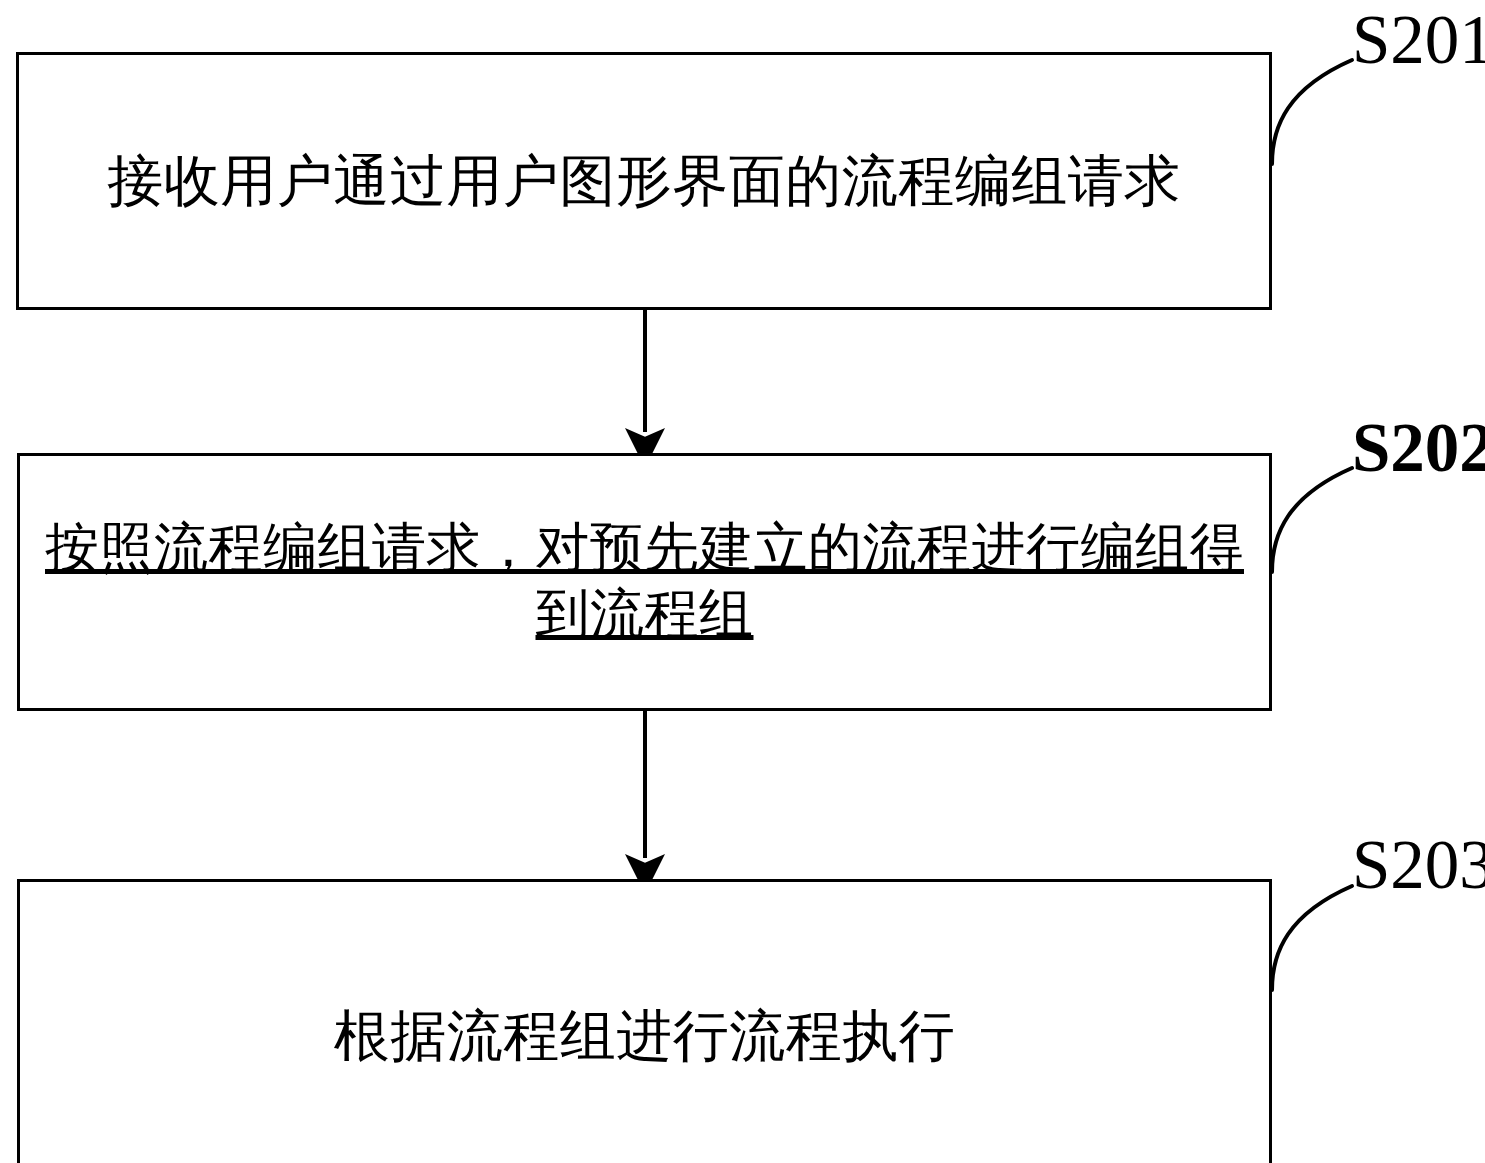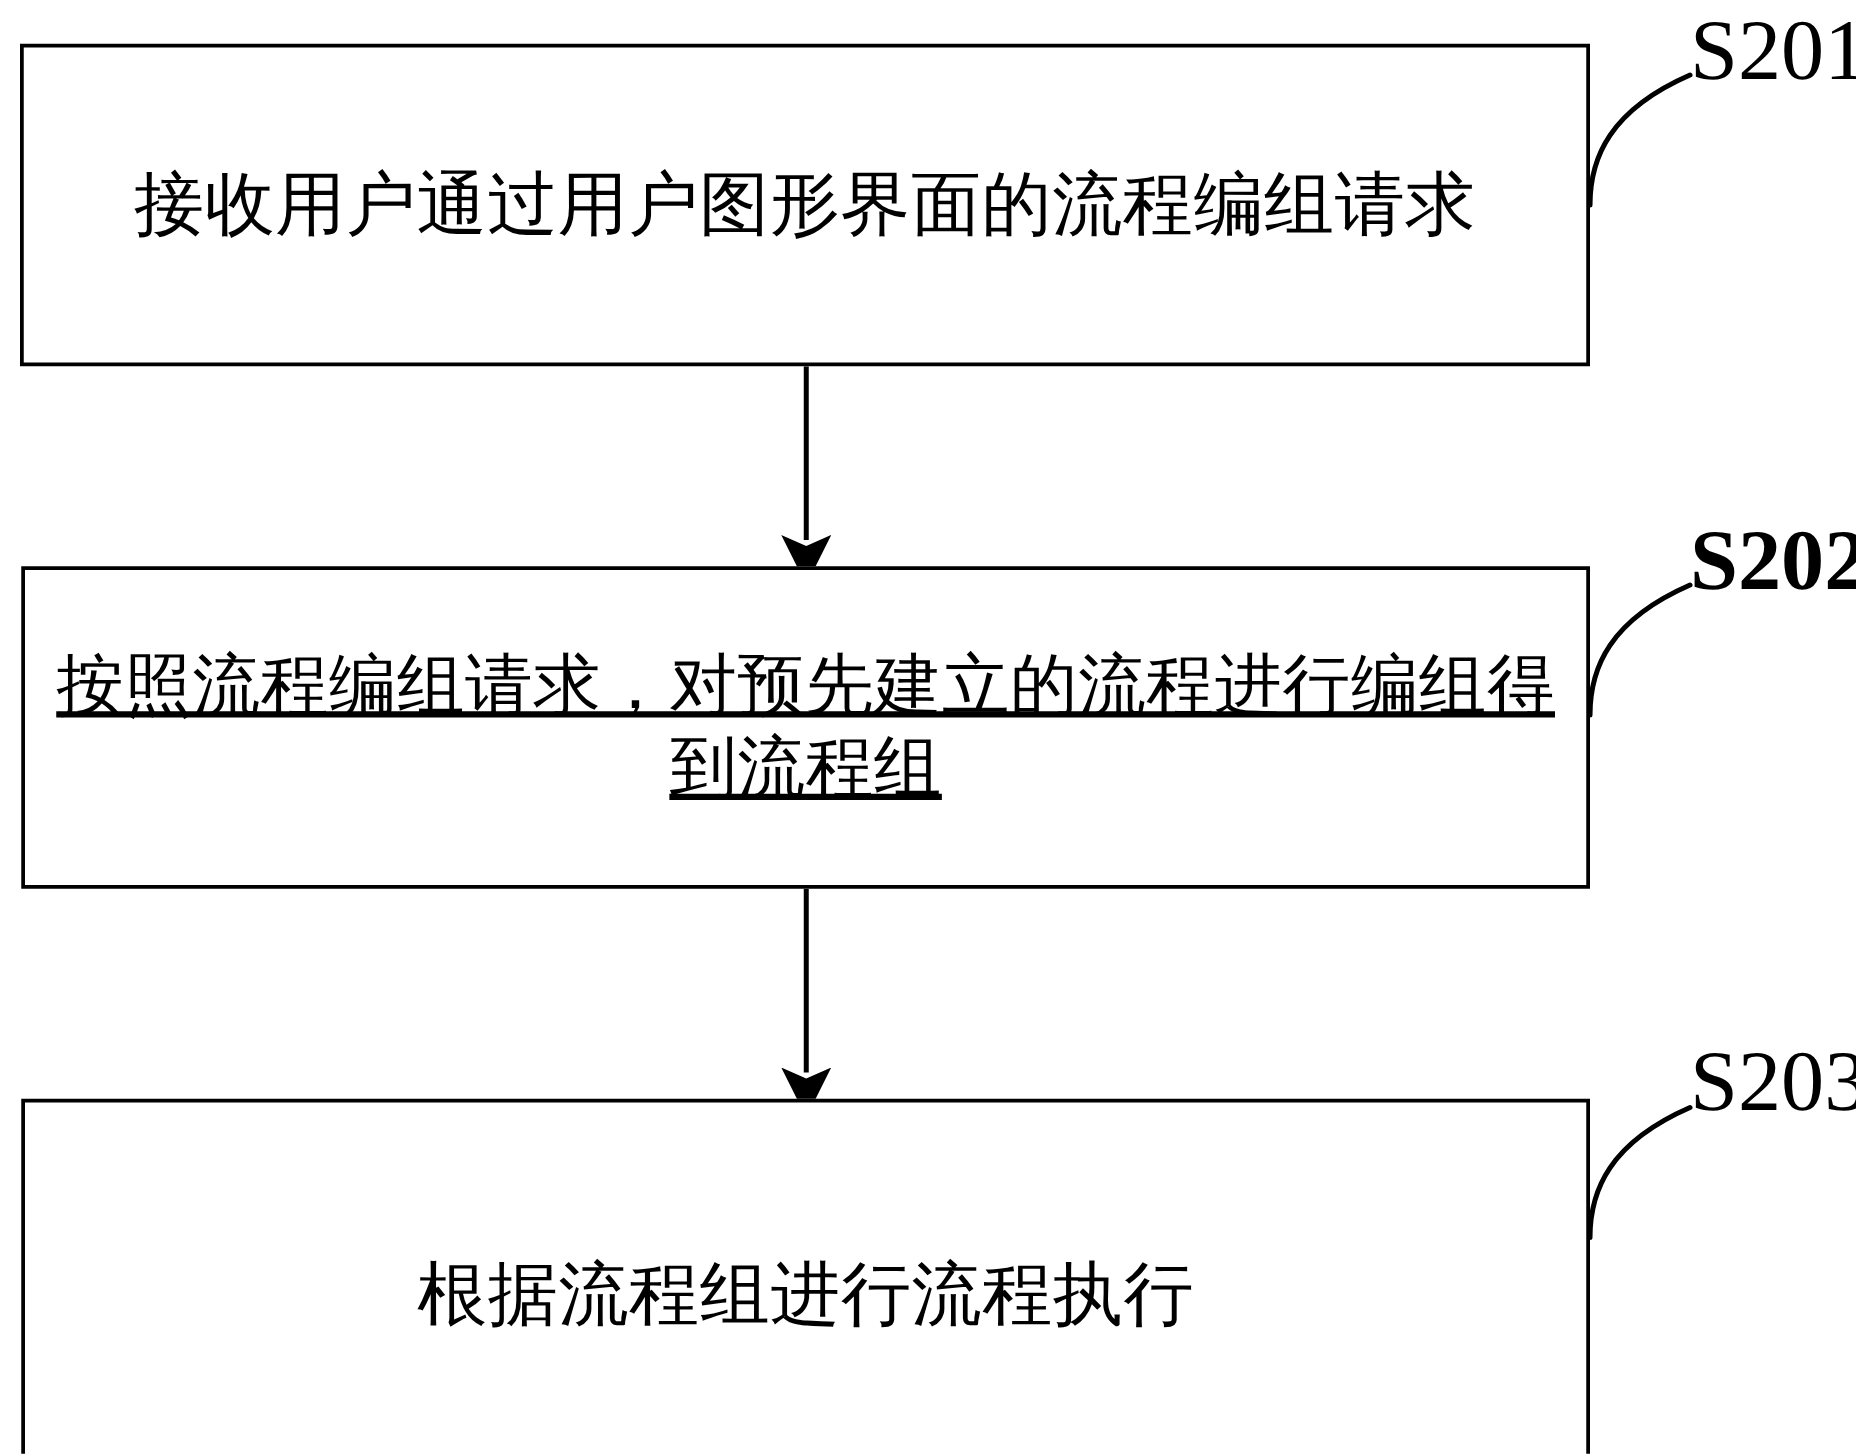--- a/index.html
+++ b/index.html
@@ -33,21 +33,21 @@
   .step-text {
     font-family: "Liberation Serif", "DejaVu Serif", serif;
     font-size: 55px;
     line-height: 1.22;
     color: #000000;
     text-align: center;
     white-space: pre-line;
     letter-spacing: 0.5px;
     padding: 0 14px;
   }
-  #step-box-1 { left: 16px;  top: 35px;  width: 1256px; height: 258px; }
+  #step-box-1 { left: 16px;  top: 52px;  width: 1256px; height: 258px; }
   #step-box-2 { left: 17px;  top: 453px; width: 1255px; height: 258px; text-decoration: underline; }
   #step-box-3 { left: 17px;  top: 879px; width: 1255px; height: 315px; }
 
   #step-box-2 .step-text { font-size: 54px; }
   #step-box-1 .step-text { font-size: 56px; }
   #step-box-3 .step-text { font-size: 56px; }
 
   .step-label {
     position: absolute;
     font-family: "Liberation Serif", "DejaVu Serif", serif;

